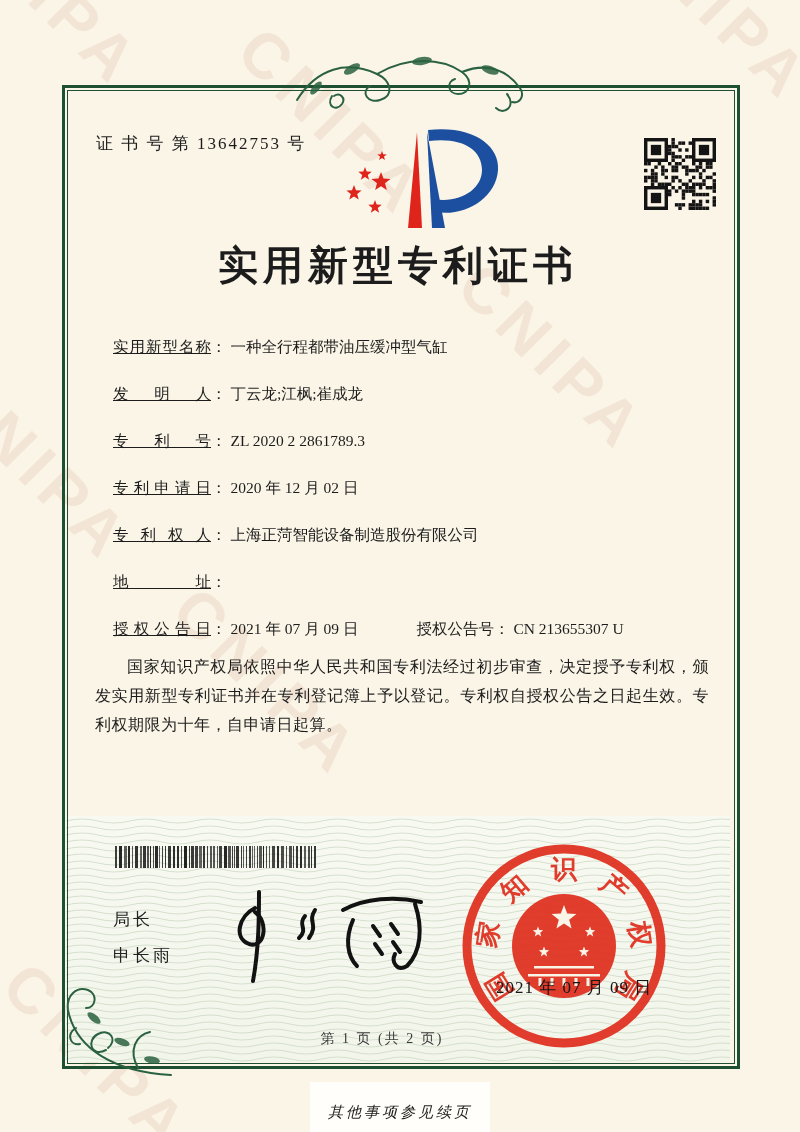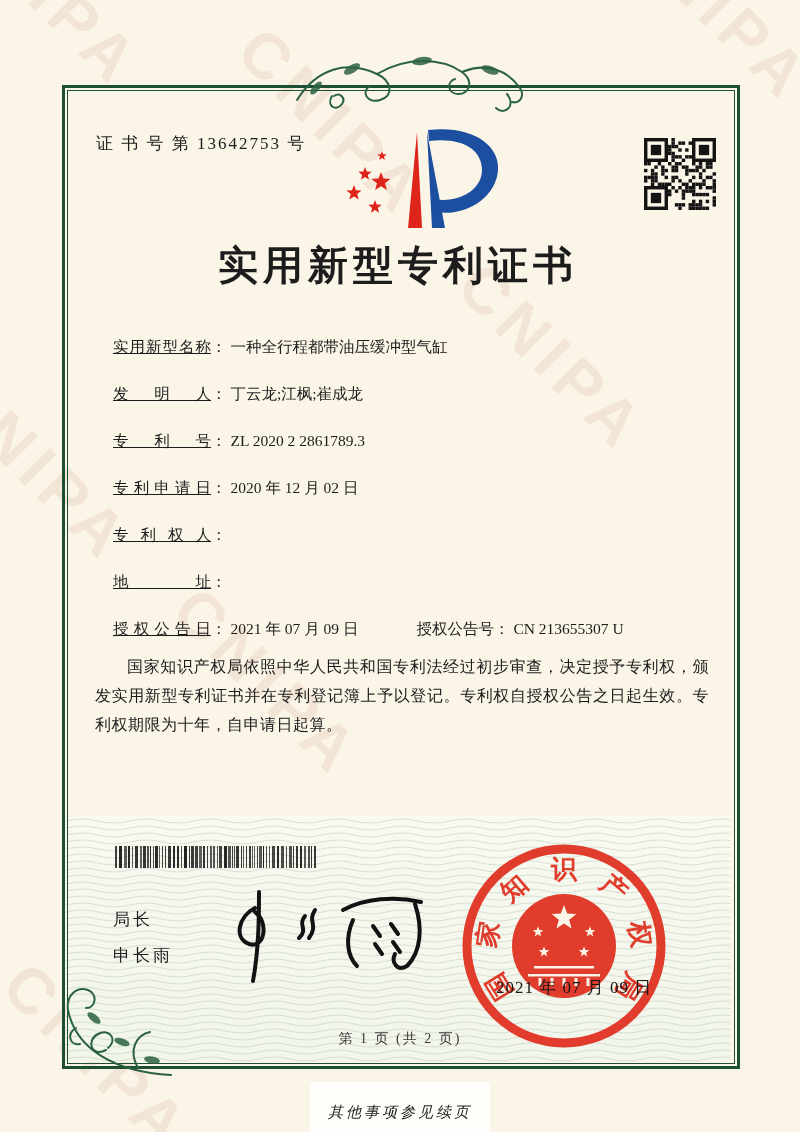--- a/index.html
+++ b/index.html
@@ -35,21 +35,21 @@
   .barcode{position:absolute;left:115px;top:846px;width:205px;height:22px;z-index:3;}
   .director{position:absolute;left:113px;top:908px;z-index:3;
             font-family:"Liberation Sans","DejaVu Sans",sans-serif;
             font-size:17px;letter-spacing:3px;color:#222;}
   .director div{margin-bottom:13px;}
   .signature{position:absolute;left:225px;top:886px;width:210px;height:100px;z-index:4;}
   .signature path{stroke:#121212;stroke-width:4;fill:none;stroke-linecap:round;stroke-linejoin:round;}
   .seal{position:absolute;left:458px;top:840px;width:212px;height:212px;z-index:3;opacity:0.93;}
   .seal-date{position:absolute;left:496px;top:976px;width:220px;font-size:17px;
              letter-spacing:1px;color:#161616;z-index:4;}
-  .page-info{position:absolute;left:64px;top:1030px;width:672px;text-align:center;
+  .page-info{position:absolute;left:46px;top:1030px;width:672px;text-align:center;
              font-size:14px;color:#3a3a3a;letter-spacing:2px;z-index:3;}
   .note{position:absolute;left:50%;top:1082px;transform:translateX(-50%);
         background:#fffefa;padding:21px 18px;font-size:15px;letter-spacing:3px;
         font-style:italic;z-index:3;}
   .ornament{position:absolute;z-index:6;pointer-events:none;}
   .ornament path{stroke:#2a6140;stroke-width:2;fill:none;stroke-linecap:round;}
   .ornament ellipse{fill:#2a6140;opacity:0.85;}
   .waves path{stroke:#c5d3bd;stroke-width:1;fill:none;opacity:0.65;}
 </style>
 </head>
@@ -306,20 +306,21 @@
       <span class="field-value">ZL 2020 2 2861789.3</span>
     </div>
     <div class="field-row">
       <span class="field-label">专利申请日</span>
         <span class="field-colon">：</span>
       <span class="field-value">2020 年 12 月 02 日</span>
     </div>
     <div class="field-row">
       <span class="field-label">专利权人</span>
         <span class="field-colon">：</span>
+      <span class="field-value">上海正菏智能设备制造股份有限公司</span>
     </div>
     <div class="field-row">
       <span class="field-label">地址</span>
         <span class="field-colon">：</span>
     </div>
     <div class="grant-row">
       <span class="field-label">授权公告日</span>
         <span class="field-colon">：</span>
       <span>2021 年 07 月 09 日</span>
       <span class="grant-right">

